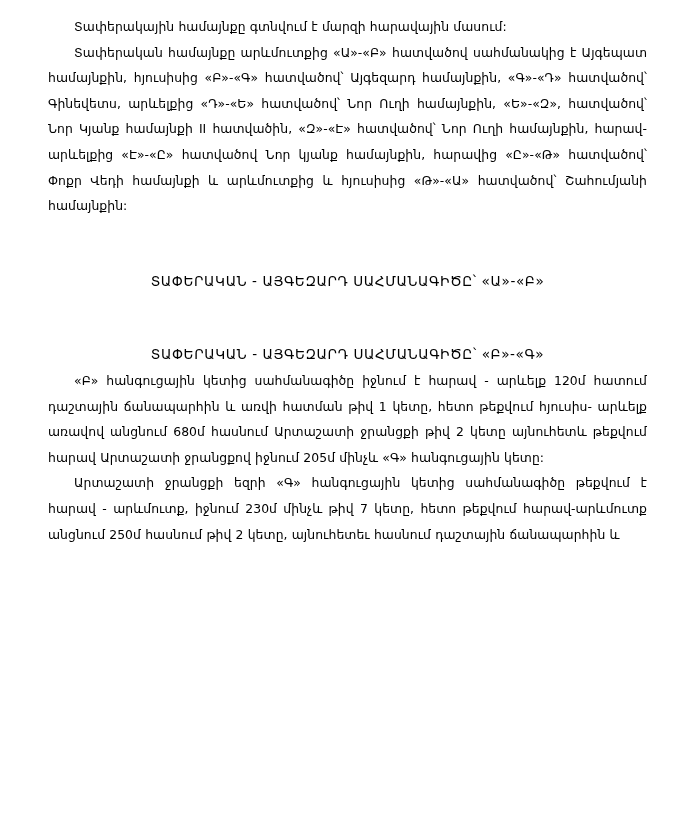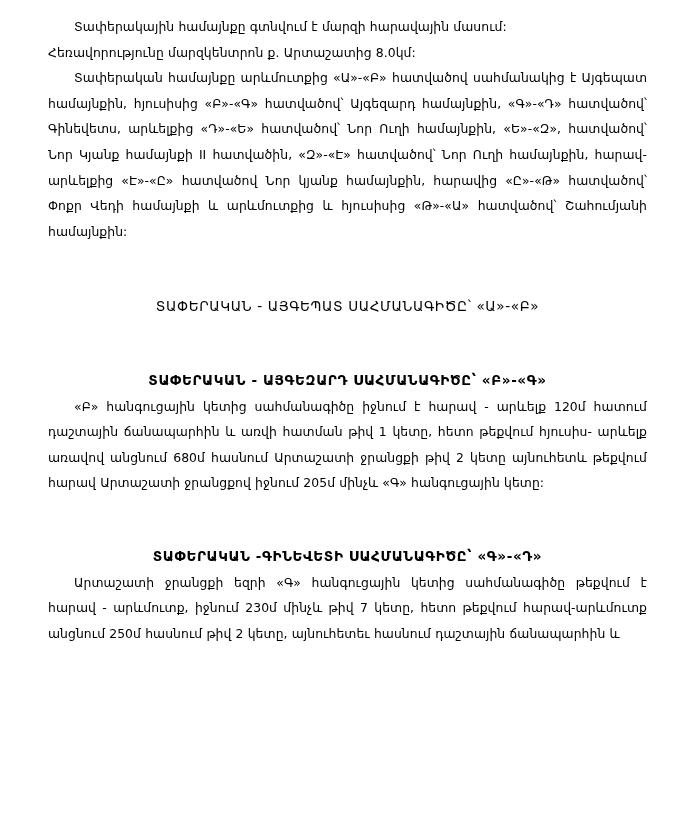--- a/index.html
+++ b/index.html
@@ -40,47 +40,44 @@
     line-height: 25.6px;
     font-weight: normal;
     text-align: center;
     letter-spacing: 0.6px;
   }
   h2.h-gap-before {
     margin-top: 50px;
   }
   h2.h-gap-before-small {
     margin-top: 48px;
-    font-weight: bold;
   }
   .after-head {
     margin-top: 47px;
   }
   .after-head2 {
     margin-top: 48px;
   }
   .after-head3 {
     margin-top: 47px;
   }
 </style>
 </head>
 <body>
 
 <div class="page">
 
   <p class="body-par indent">Տափերակային համայնքը գտնվում է մարզի հարավային մասում:</p>
 
-  <p class="body-par">Հեռավորությունը մարզկենտրոն ք. Արտաշատից 8.0կմ:</p>
 
   <p class="body-par indent">Տափերական համայնքը արևմուտքից «Ա»-«Բ» հատվածով սահմանակից է Այգեպատ համայնքին, հյուսիսից «Բ»-«Գ» հատվածով՝ Այգեզարդ համայնքին, «Գ»-«Դ» հատվածով՝ Գինեվետս, արևելքից «Դ»-«Ե» հատվածով՝ Նոր Ուղի համայնքին, «Ե»-«Զ», հատվածով՝ Նոր Կյանք համայնքի II հատվածին, «Զ»-«Է» հատվածով՝ Նոր Ուղի համայնքին, հարավ- արևելքից «Է»-«Ը» հատվածով Նոր կյանք համայնքին, հարավից «Ը»-«Թ» հատվածով՝ Փոքր Վեդի համայնքի և արևմուտքից և հյուսիսից «Թ»-«Ա» հատվածով՝ Շահումյանի համայնքին:</p>
 
-  <h2 class="heading h-gap-before">ՏԱՓԵՐԱԿԱՆ - ԱՅԳԵՊԱՏ ՍԱՀՄԱՆԱԳԻԾԸ՝ «Ա»-«Բ»</h2>
+  <h2 class="heading h-gap-before">ՏԱՓԵՐԱԿԱՆ - ԱՅԳԵԶԱՐԴ ՍԱՀՄԱՆԱԳԻԾԸ՝ «Ա»-«Բ»</h2>
 
 
   <h2 class="heading h-gap-before-small">ՏԱՓԵՐԱԿԱՆ - ԱՅԳԵԶԱՐԴ ՍԱՀՄԱՆԱԳԻԾԸ՝  «Բ»-«Գ»</h2>
 
   <p class="body-par indent after-head2">«Բ» հանգուցային կետից սահմանագիծը իջնում է հարավ - արևելք 120մ հատում դաշտային ճանապարհին և առվի հատման թիվ 1 կետը, հետո թեքվում հյուսիս- արևելք առավով անցնում 680մ հասնում Արտաշատի ջրանցքի թիվ 2 կետը այնուհետև թեքվում հարավ Արտաշատի ջրանցքով իջնում 205մ մինչև «Գ» հանգուցային կետը:</p>
 
-  <h2 class="heading h-gap-before-small">ՏԱՓԵՐԱԿԱՆ  -ԳԻՆԵՎԵՏԻ ՍԱՀՄԱՆԱԳԻԾԸ՝ «Գ»-«Դ»</h2>
 
   <p class="body-par indent after-head3">Արտաշատի ջրանցքի եզրի «Գ» հանգուցային կետից սահմանագիծը թեքվում է հարավ - արևմուտք, իջնում 230մ մինչև թիվ 7 կետը, հետո թեքվում հարավ-արևմուտք անցնում 250մ հասնում թիվ 2 կետը, այնուհետեւ հասնում դաշտային ճանապարհին և</p>
 
 </div>
 
 </body></html>

